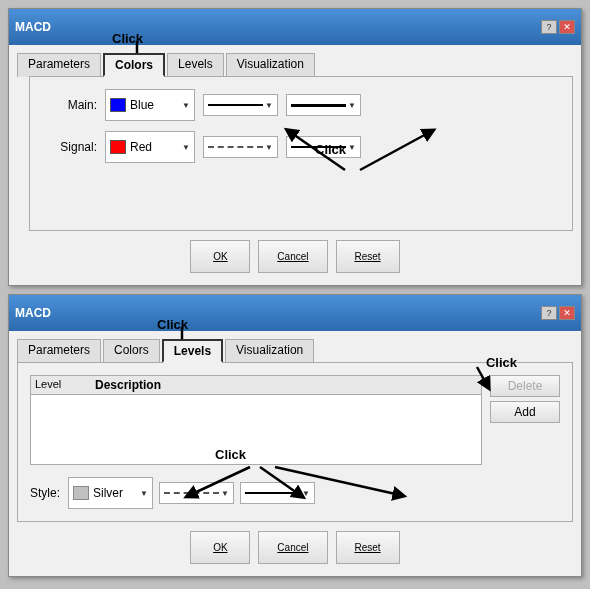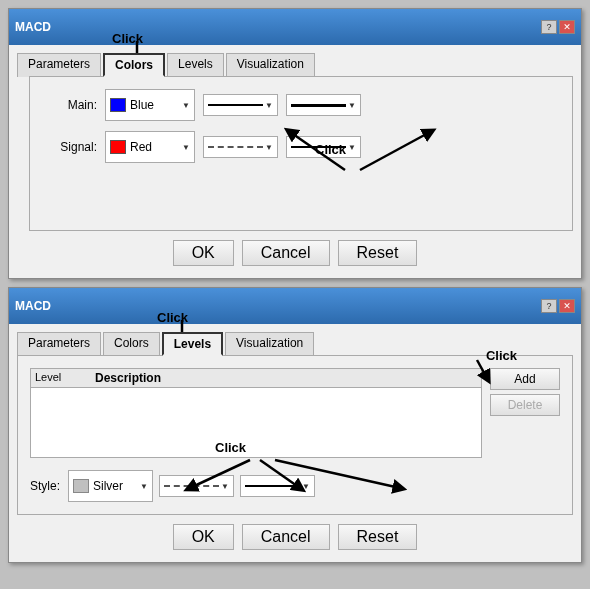--- a/index.html
+++ b/index.html
@@ -176,27 +176,28 @@
 
     
     .btn-row {
       display: flex;
       justify-content: center;
       gap: 8px;
       padding: 8px 0 4px 0;
     }
 
     .btn {
-      padding: 3px 18px;
+      padding: 10px 18px;
       border: 1px solid #aaa;
       background: linear-gradient(to bottom, #f8f8f8, #e0e0e0);
       cursor: pointer;
-      font-size: 16px;
+      font-size: 10px;
       min-width: 60px;
       color: #000;
+      text-decoration: underline;
     }
 
     
     .levels-table {
       border: 1px solid #aaa;
       background: white;
       width: 60%;
       min-height: 80px;
       margin-bottom: 8px;
     }
@@ -429,22 +430,22 @@
             <div class="levels-table" style="width:100%; min-height:90px;">
               <div class="levels-table-header">
                 <span class="levels-col-level">Level</span>
                 <span class="levels-col-desc">Description</span>
               </div>
               <div class="levels-body"></div>
             </div>
           </div>
 
           <div class="side-btns">
+            <button class="btn-side disabled">Delete</button>
             <button class="btn-side">Add</button>
-            <button class="btn-side disabled">Delete</button>
           </div>
         </div>
 
         <div style="position:relative; margin-top:4px;">
 
           <div style="position:absolute; top:-30px; left:185px; font-weight:bold; font-size:13px; pointer-events:none;">Click</div>
           <svg style="position:absolute; top:-20px; left:190px; pointer-events:none; overflow:visible;" width="280" height="50">
             <defs>
               <marker id="ah5a" markerWidth="6" markerHeight="6" refX="3" refY="3" orient="auto">
                 <polygon points="0 0, 6 3, 0 6" fill="black"></polygon>

